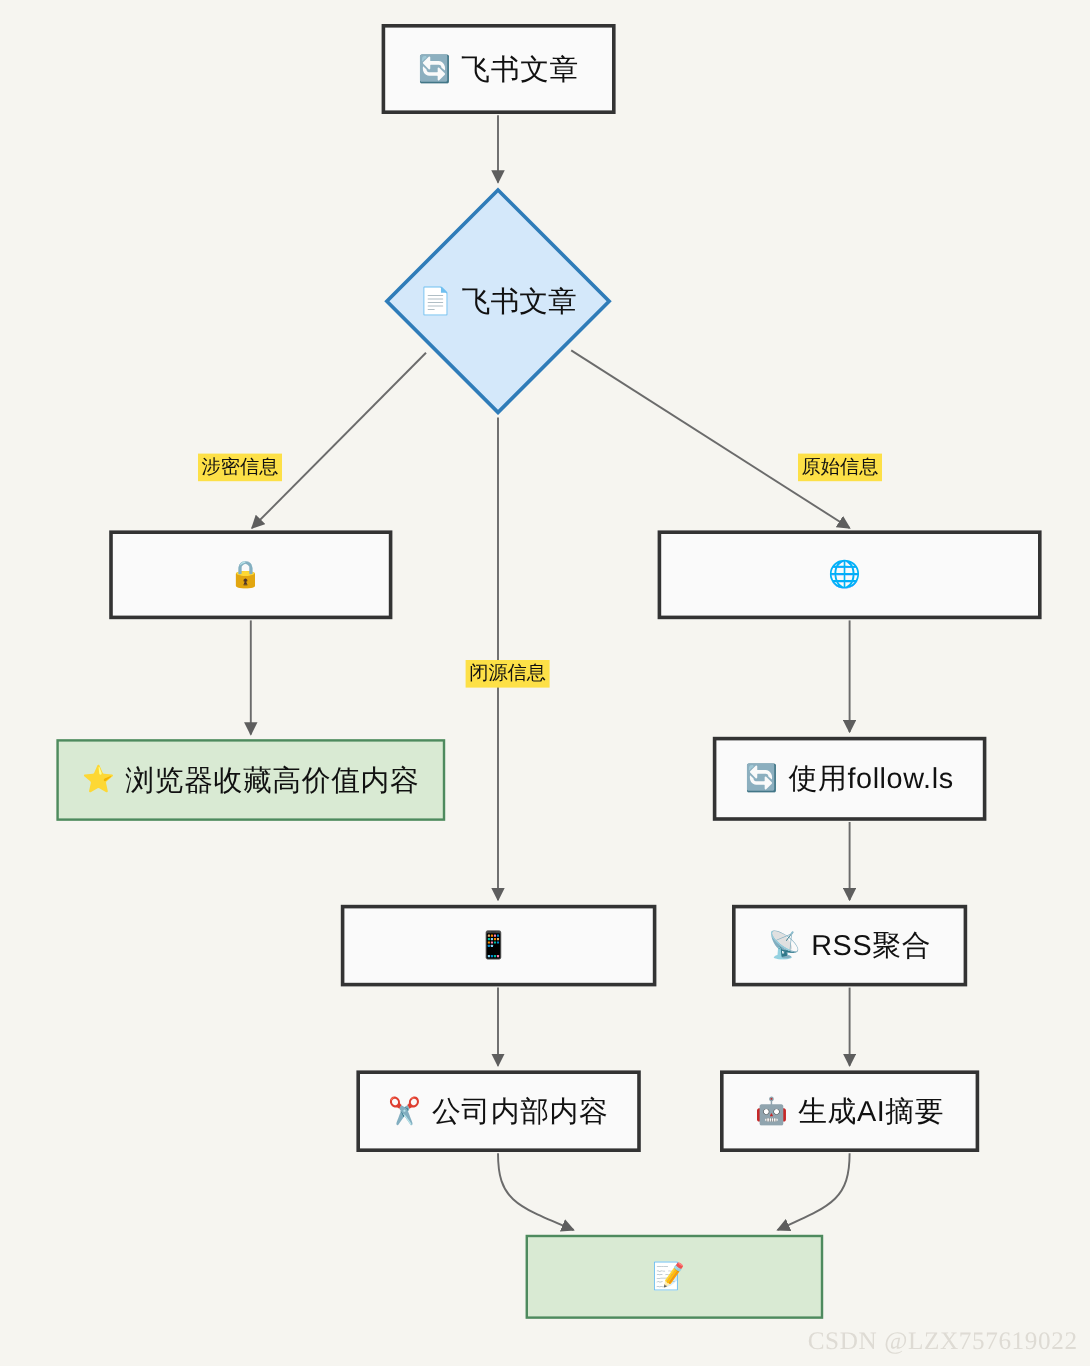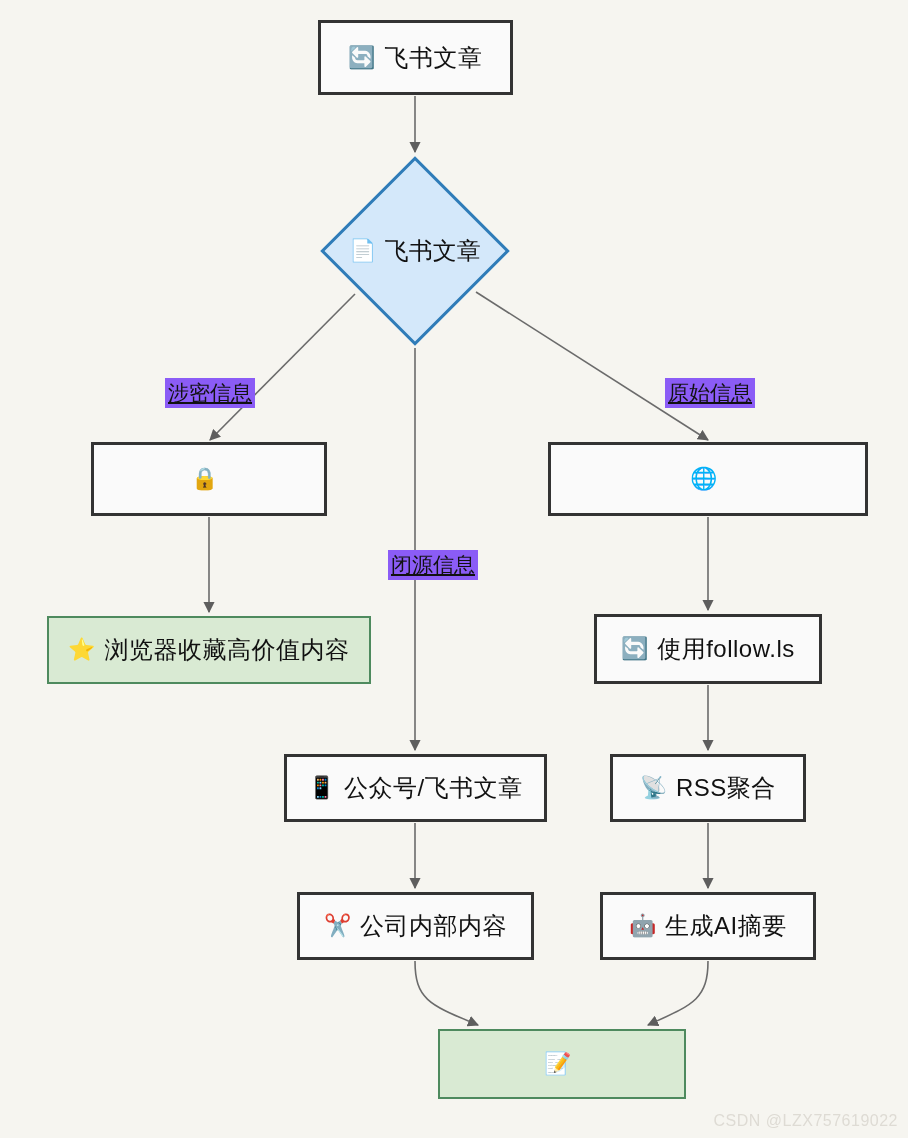--- a/index.html
+++ b/index.html
@@ -71,35 +71,35 @@
     height: 190px;
     display: flex;
     align-items: center;
     justify-content: center;
     font-size: 24px;
     color: #111111;
     white-space: nowrap;
   }
   .edge-label {
     position: absolute;
-    background: #8b5cf6;
-    font-size: 21px;
+    background: #fde047;
+    font-size: 16px;
     color: #111111;
     padding: 1px 3px;
     white-space: nowrap;
-    text-decoration: underline;
   }
   .watermark {
     position: absolute;
     right: 10px;
     bottom: 8px;
-    font-size: 16px;
+    font-size: 21px;
     color: #dedbd4;
     letter-spacing: 0.5px;
     white-space: nowrap;
+    font-family: Liberation Serif, serif;
   }
 </style>
 </head>
 <body>
 
 <svg id="canvas" viewBox="0 0 908 1138" xmlns="http://www.w3.org/2000/svg">
   <defs>
     <marker id="arrow" viewBox="0 0 10 10" refX="9" refY="5" markerWidth="7" markerHeight="7" orient="auto-start-reverse">
       <path d="M 0 0 L 10 5 L 0 10 z" fill="#5e5e5e"></path>
     </marker>
@@ -150,21 +150,20 @@
   <span class="node-text">浏览器收藏高价值内容</span>
 </div>
 
 <div class="node-box" style="left:594px; top:614px; width:228px; height:70px;">
   <span class="node-label-icon">🔄</span>
   <span class="node-text">使用follow.ls</span>
 </div>
 
 <div class="node-box" style="left:284px; top:754px; width:263px; height:68px;">
   <span class="node-label-icon">📱</span>
-  <span class="node-text">公众号/飞书文章</span>
 </div>
 
 <div class="node-box" style="left:610px; top:754px; width:196px; height:68px;">
   <span class="node-label-icon">📡</span>
   <span class="node-text">RSS聚合</span>
 </div>
 
 <div class="node-box" style="left:297px; top:892px; width:237px; height:68px;">
   <span class="node-label-icon">✂️</span>
   <span class="node-text">公司内部内容</span>

